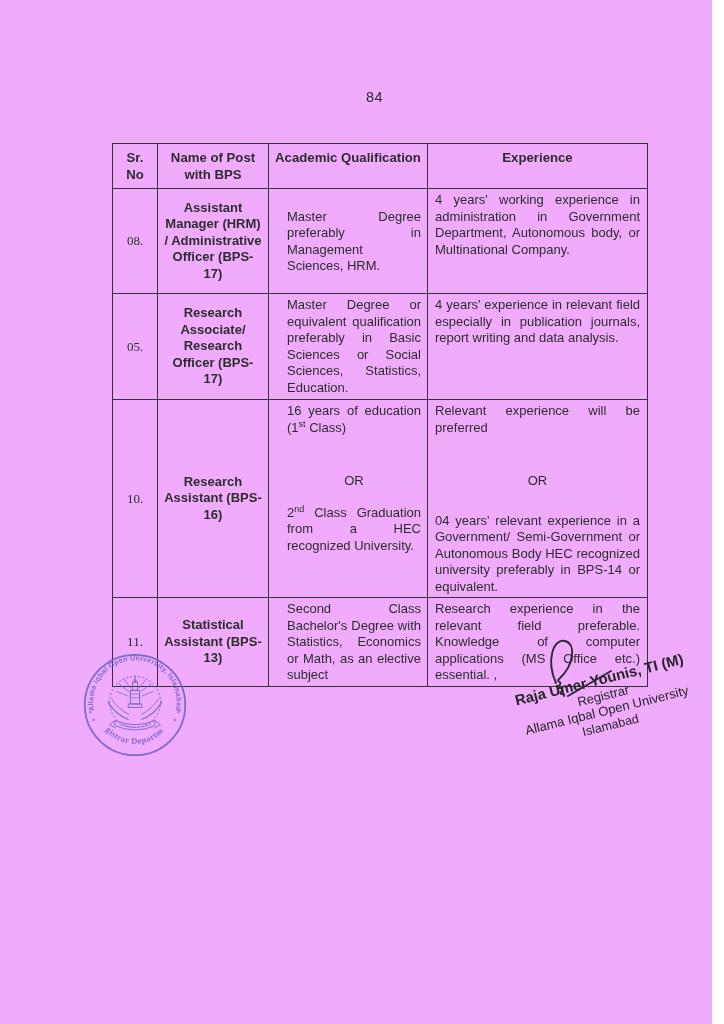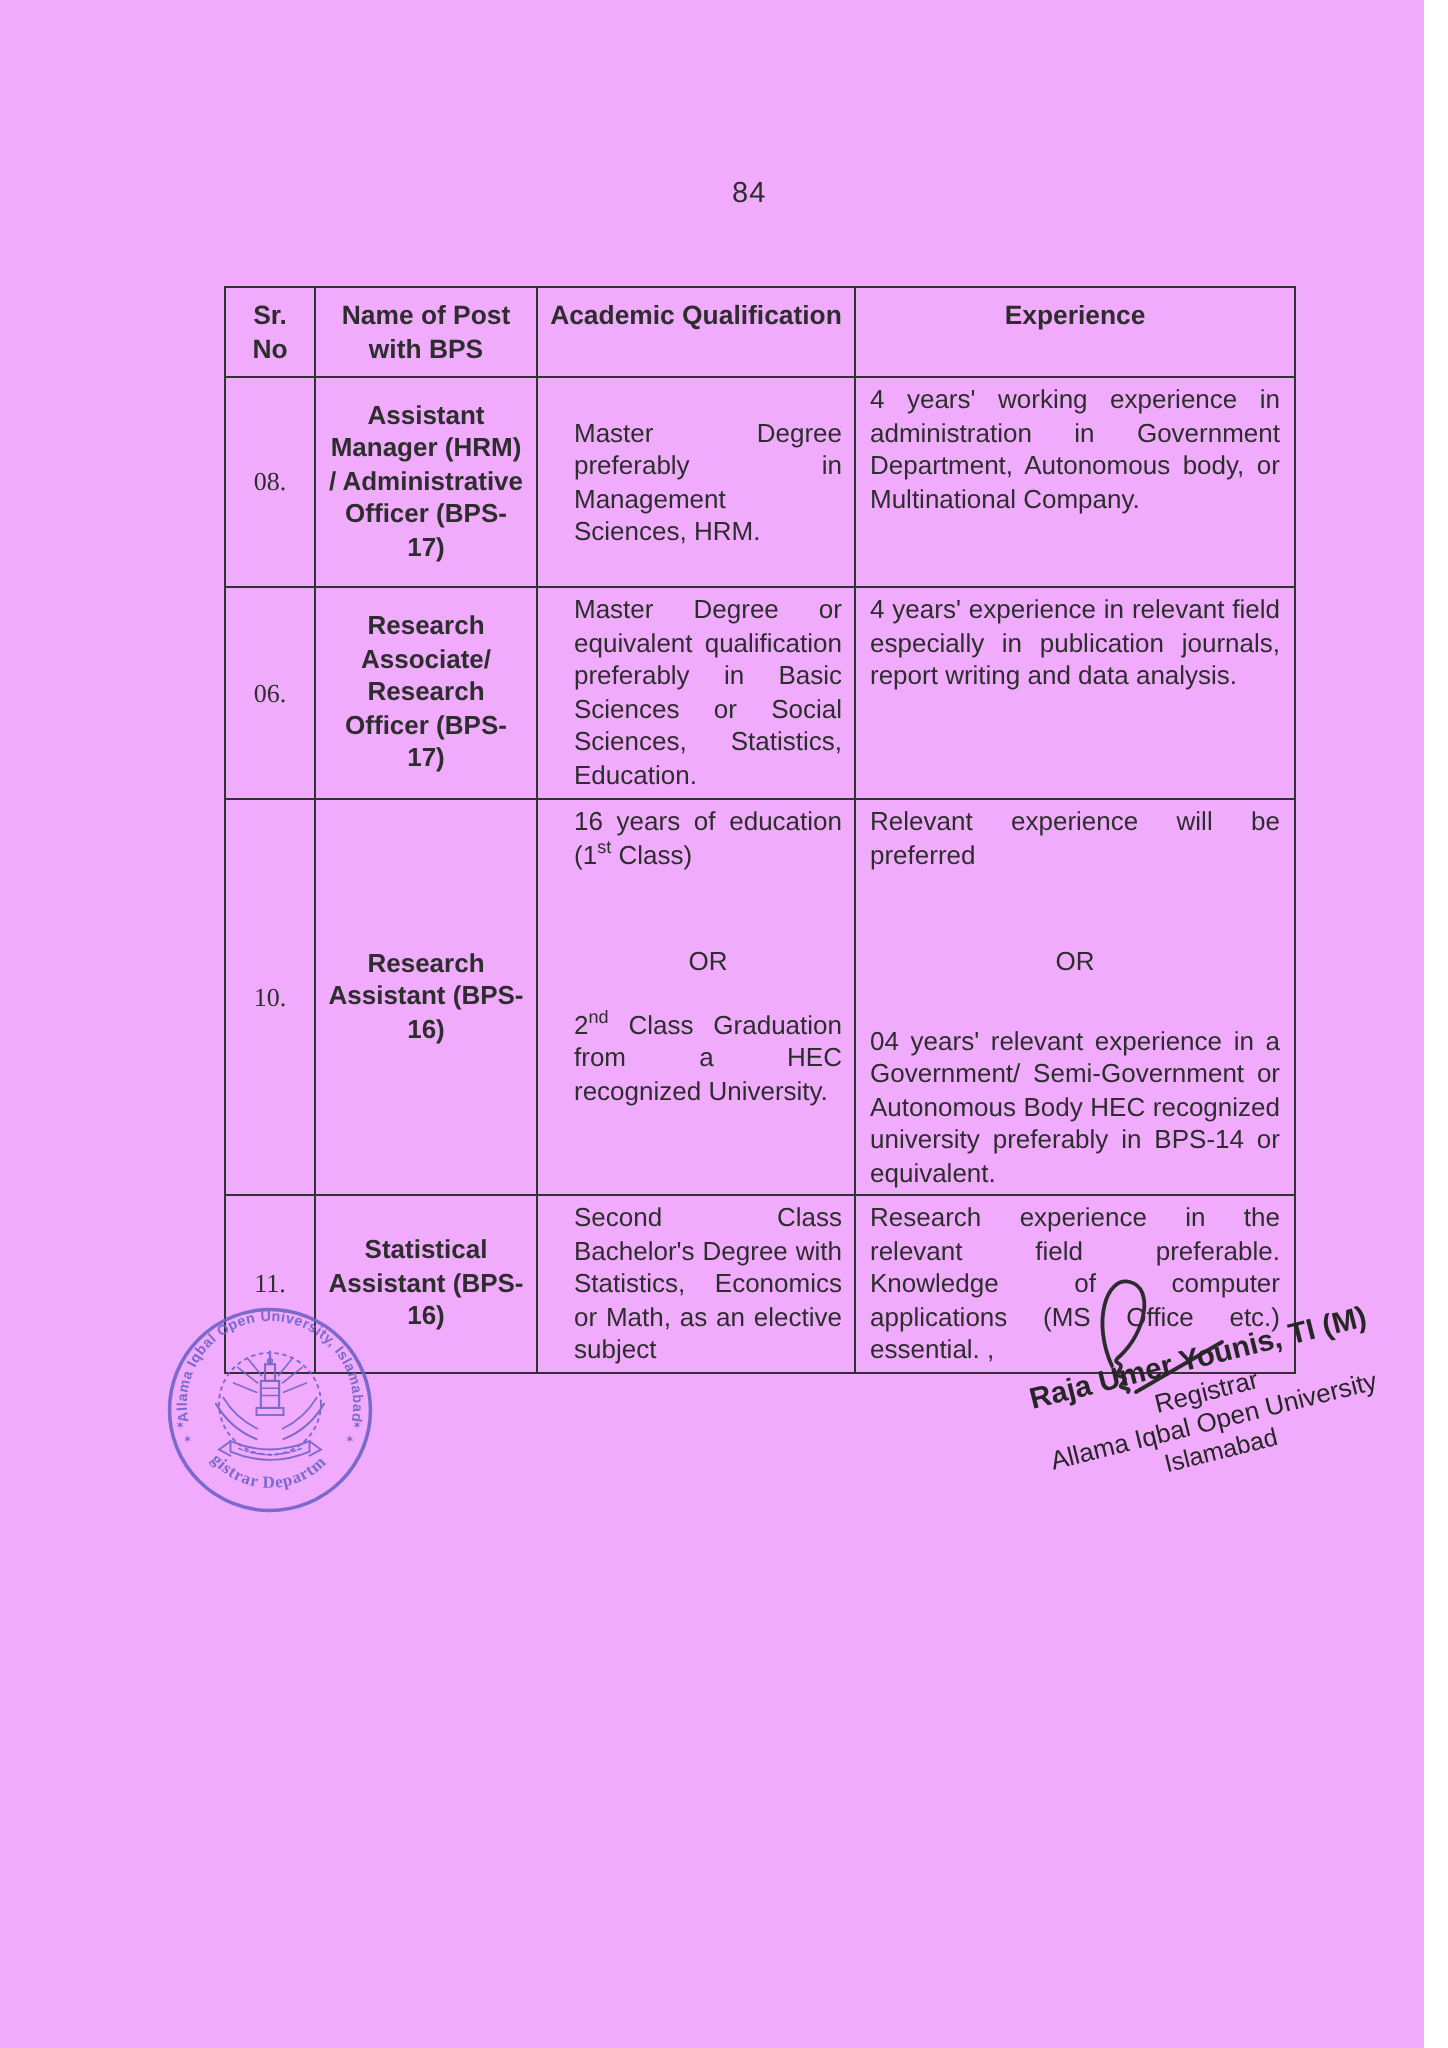--- a/index.html
+++ b/index.html
@@ -128,21 +128,21 @@
       </tr>
 
       <tr class="r-08">
         <td class="sr">08.</td>
         <td class="post">Assistant Manager (HRM) / Administrative Officer (BPS-17)</td>
         <td class="academic v-middle">Master Degree preferably in Management Sciences, HRM.</td>
         <td class="experience">4 years' working experience in administration in Government Department, Autonomous body, or Multinational Company.</td>
       </tr>
 
       <tr class="r-09">
-        <td class="sr">06.</td>
+        <td class="sr">05.</td>
         <td class="post">Research Associate/ Research Officer (BPS-17)</td>
         <td class="academic">Master Degree or equivalent qualification preferably in Basic Sciences or Social Sciences, Statistics, Education.</td>
         <td class="experience">4 years' experience in relevant field especially in publication journals, report writing and data analysis.</td>
       </tr>
 
       <tr class="r-10">
         <td class="sr">10.</td>
         <td class="post">Research Assistant (BPS-16)</td>
         <td class="academic">
           <p><span>16 years of education (1</span><sup>st</sup><span> Class)</span></p>
@@ -151,21 +151,21 @@
         </td>
         <td class="experience">
           <p>Relevant experience will be preferred</p>
           <p class="or-line or-exp">OR</p>
           <p>04 years' relevant experience in a Government/ Semi-Government or Autonomous Body HEC recognized university preferably in BPS-14 or equivalent.</p>
         </td>
       </tr>
 
       <tr class="r-11">
         <td class="sr">11.</td>
-        <td class="post">Statistical Assistant (BPS-16)</td>
+        <td class="post">Statistical Assistant (BPS-13)</td>
         <td class="academic">Second Class Bachelor's Degree with Statistics, Economics or Math, as an elective subject</td>
         <td class="experience">Research experience in the relevant field preferable. Knowledge of computer applications (MS Office etc.) essential. ,</td>
       </tr>
     </tbody>
   </table>
 
   <svg class="stamp" viewBox="0 0 100 100">
     <g stroke="#6c61c8" fill="none" stroke-linecap="round">
       <circle cx="50" cy="50" r="48.3" stroke-width="1.7"></circle>
 

